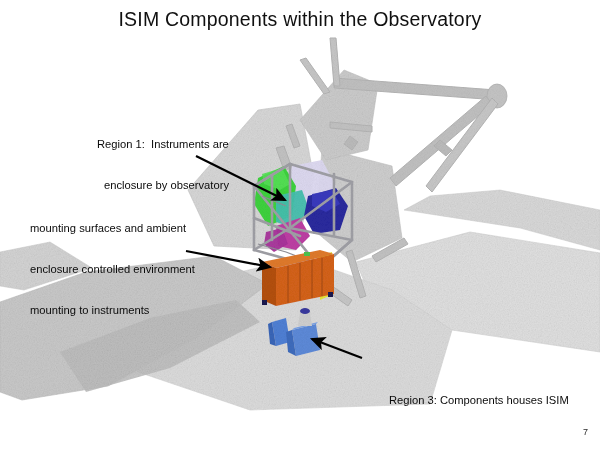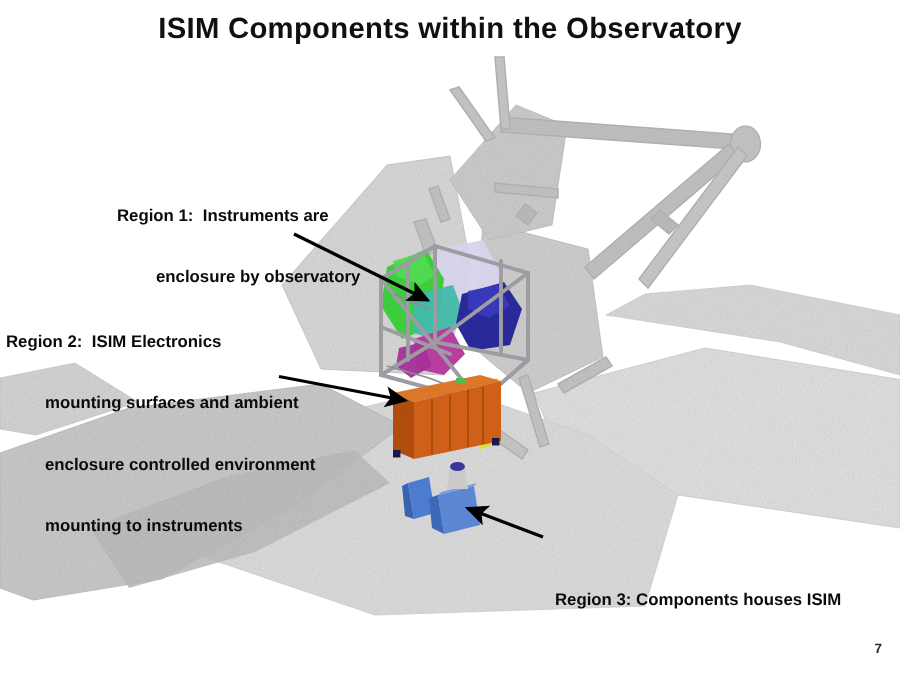--- a/index.html
+++ b/index.html
@@ -3,21 +3,21 @@
 <meta charset="utf-8">
 <style>
   html,body{margin:0;padding:0;}
   body{
     width:600px;height:450px;
     background:#ffffff;
     font-family:"Liberation Sans", sans-serif;
     overflow:hidden;
     position:relative;
   }
-  #slide{position:relative;width:600px;height:450px;overflow:hidden;background:#fff;font-weight:bold;}
+  #slide{position:relative;width:600px;height:450px;overflow:hidden;background:#fff;}
 
   
   .title{
     position:absolute;left:0;top:8px;width:600px;
     text-align:center;
     font-size:19.5px;
     color:#101010;
     letter-spacing:.2px;
     white-space:nowrap;
   }
@@ -26,21 +26,21 @@
   #art{position:absolute;left:0;top:0;width:600px;height:450px;}
 
   
   .callout{
     position:absolute;
     font-size:11.2px;
     line-height:13.6px;
     color:#0b0b0b;
     white-space:pre;
   }
-  .callout .ind{display:block;}
+  .callout .ind{display:block;margin-left:19px;}
   .callout .hang{display:block;padding-left:26px;}
 
   #c1{left:78px;top:111px;}
   #c2{left:4px;top:195px;}
   #c3{left:370px;top:367px;}
 
   
   .pagenum{
     position:absolute;right:12px;bottom:13px;
     font-size:9px;color:#2b2b2b;
@@ -198,21 +198,20 @@
   </svg>
 
   <div class="title">ISIM Components within the Observatory</div>
 
   <div class="callout" id="c1">
     <span class="ind">Region 1:  Instruments are</span>
     <span class="hang">enclosure by observatory</span>
   </div>
 
   <div class="callout" id="c2">
-    <span class="ind">Region 2:  ISIM Electronics</span>
     <span class="hang">mounting surfaces and ambient</span>
     <span class="hang">enclosure controlled environment</span>
     <span class="hang">mounting to instruments</span>
   </div>
 
   <div class="callout" id="c3">
     <span class="ind">Region 3: Components houses ISIM</span>
     
     
     

